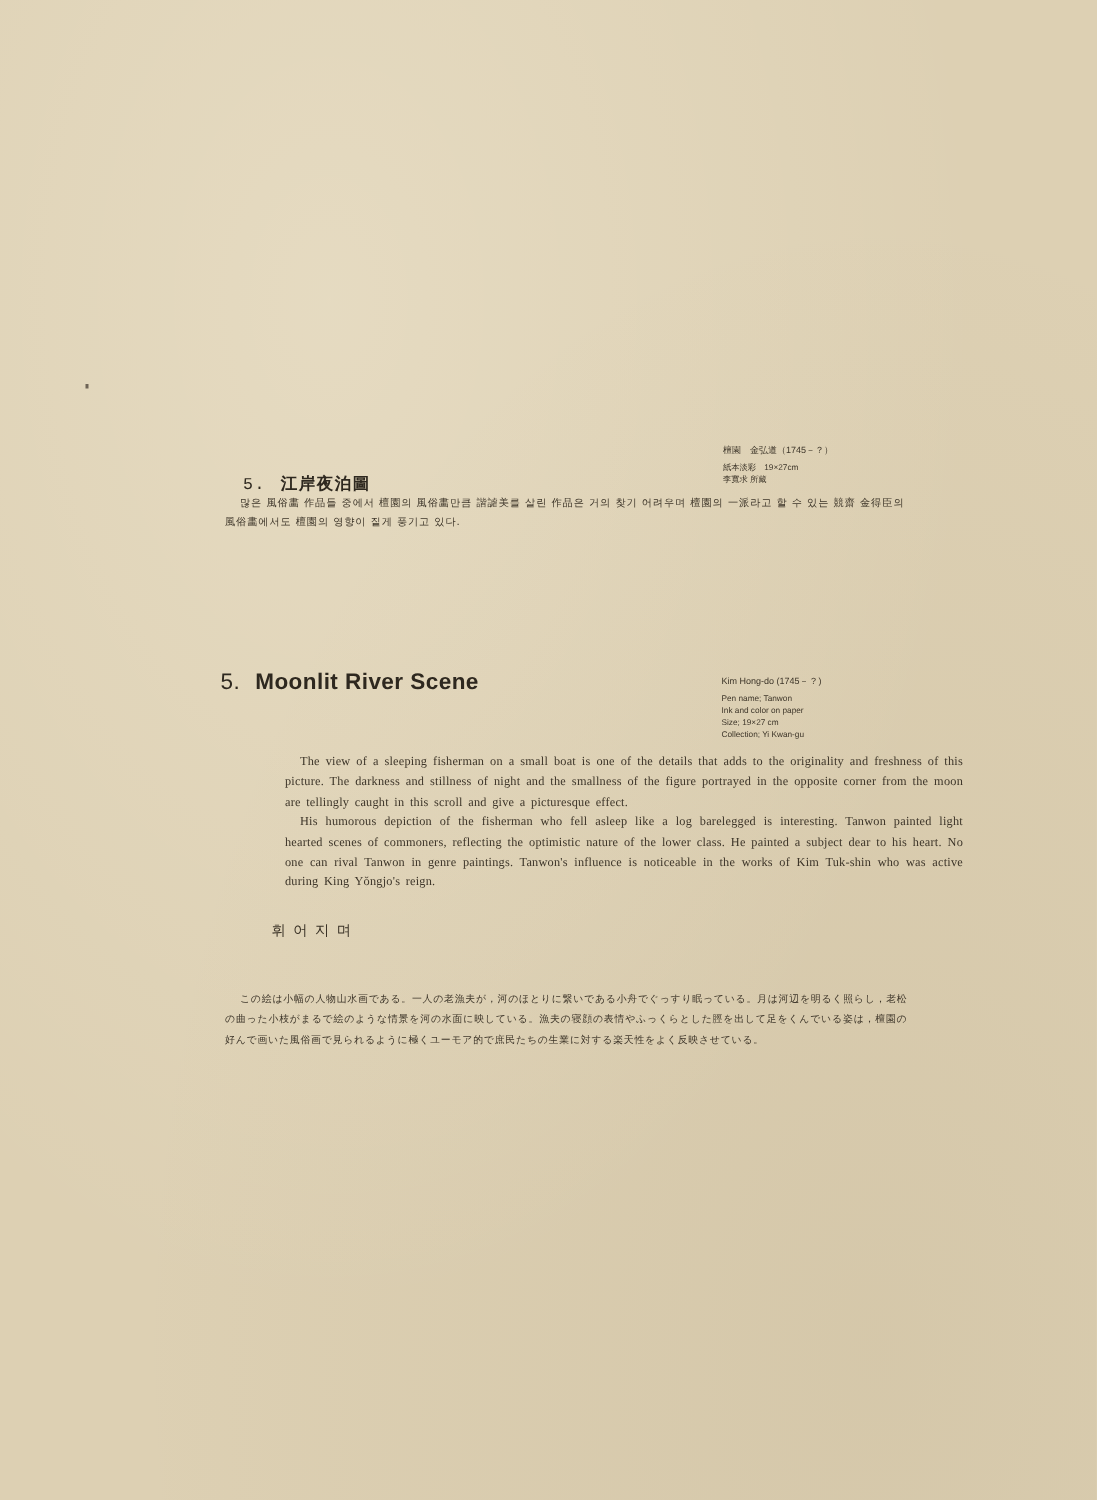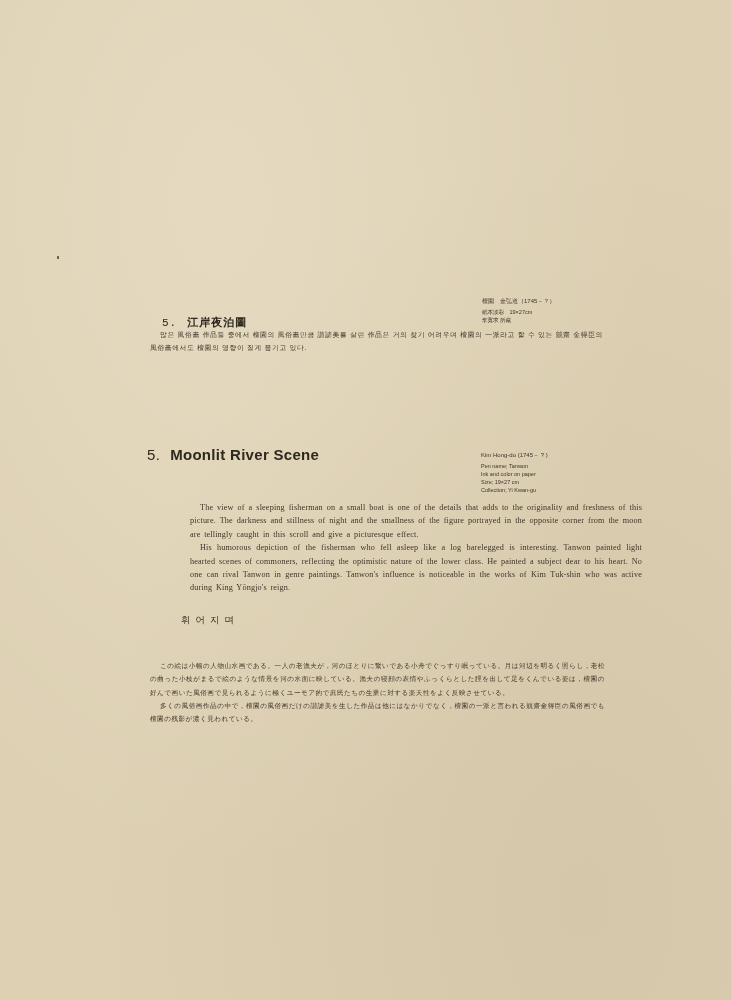--- a/index.html
+++ b/index.html
@@ -57,14 +57,13 @@
   <div>Collection;  Yi Kwan-gu</div>
 </div>
 <div class="abs para para-en">
   <p class="indent">The view of a sleeping fisherman on a small boat is one of the details that adds to the originality and freshness of this picture. The darkness and stillness of night and the smallness of the figure portrayed in the opposite corner from the moon are tellingly caught in this scroll and give a picturesque effect.</p>
   <p class="indent">His humorous depiction of the fisherman who fell asleep like a log barelegged is interesting. Tanwon painted light hearted scenes of commoners, reflecting the optimistic nature of the lower class. He painted a subject dear to his heart. No one can rival Tanwon in genre paintings. Tanwon's influence is noticeable in the works of Kim Tuk-shin who was active during King Yŏngjo's reign.</p>
 </div>
 
 <div class="abs title-jp">휘어지며</div>
 <div class="abs para para-jp">
   <p class="indent">この絵は小幅の人物山水画である。一人の老漁夫が，河のほとりに繋いである小舟でぐっすり眠っている。月は河辺を明るく照らし，老松の曲った小枝がまるで絵のような情景を河の水面に映している。漁夫の寝顔の表情やふっくらとした脛を出して足をくんでいる姿は，檀園の好んで画いた風俗画で見られるように極くユーモア的で庶民たちの生業に対する楽天性をよく反映させている。</p>
-  <p class="indent">多くの風俗画作品の中で，檀園の風俗画だけの諧謔美を生した作品は他にはなかりでなく，檀園の一派と言われる競齋金得臣の風俗画でも檀園の残影が濃く見われている。</p>
 </div>
 
 </body></html>

